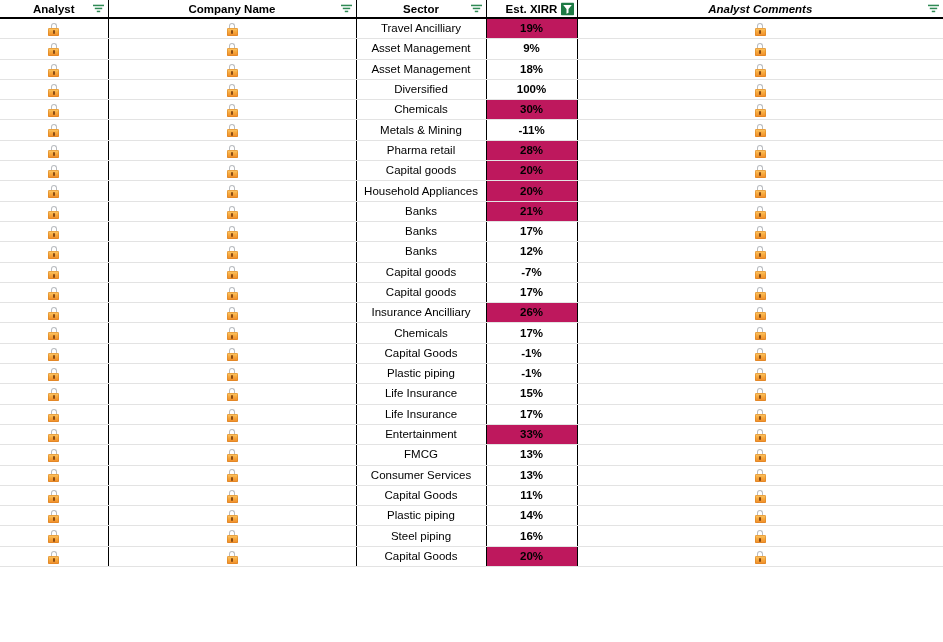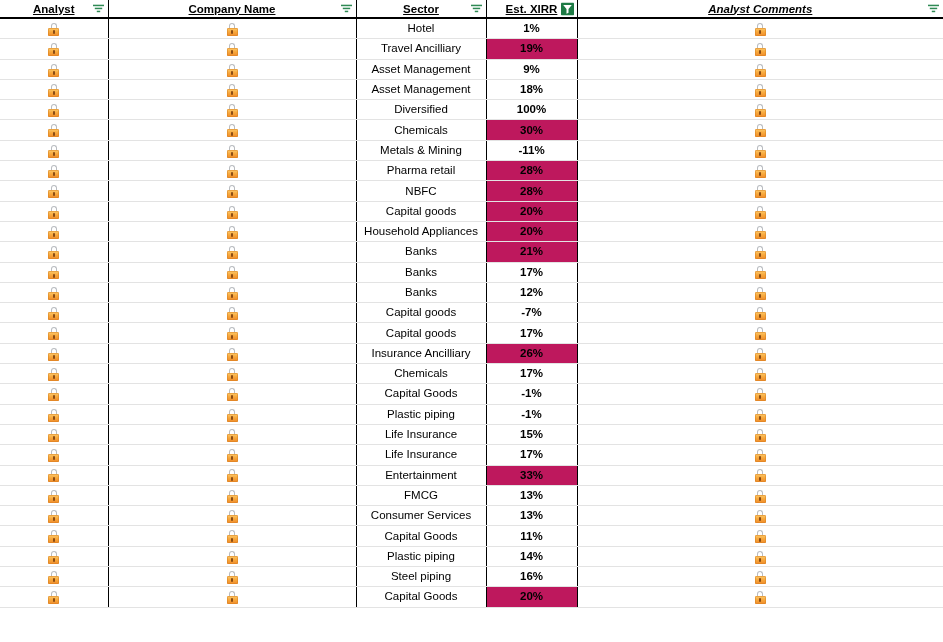--- a/index.html
+++ b/index.html
@@ -45,21 +45,20 @@
   th:last-child { border-right: none; text-align: right; }
 
   .hdr-inner {
     display: flex;
     align-items: center;
     justify-content: center;
     height: 17px;
     position: relative;
     padding: 0 4px;
     box-sizing: border-box;
-    text-decoration: underline;
   }
   .hdr-label {
     font-size: 11.5px;
     font-weight: bold;
     color: #000000;
     letter-spacing: 0px;
     white-space: nowrap;
   }
   .hdr-label.italic { font-style: italic; }
 
@@ -232,31 +231,20 @@
               </span>
             </div>
           </th>
         </tr>
     </thead>
     <tbody>
         <tr>
           <td><span class="lock"><span class="shackle"></span><span class="body"></span><span class="keyhole"></span></span></td>
           <td><span class="lock"><span class="shackle"></span><span class="body"></span><span class="keyhole"></span></span></td>
           <td>
-            <span class="cell-text">Hotel</span>
-          </td>
-          <td class="xirr-cell">
-            <span class="xirr">1%</span>
-          </td>
-          <td><span class="lock"><span class="shackle"></span><span class="body"></span><span class="keyhole"></span></span></td>
-        </tr>
-        <tr>
-          <td><span class="lock"><span class="shackle"></span><span class="body"></span><span class="keyhole"></span></span></td>
-          <td><span class="lock"><span class="shackle"></span><span class="body"></span><span class="keyhole"></span></span></td>
-          <td>
             <span class="cell-text">Travel Ancilliary</span>
           </td>
           <td class="xirr-cell hl">
             <span class="xirr">19%</span>
           </td>
           <td><span class="lock"><span class="shackle"></span><span class="body"></span><span class="keyhole"></span></span></td>
         </tr>
         <tr>
           <td><span class="lock"><span class="shackle"></span><span class="body"></span><span class="keyhole"></span></span></td>
           <td><span class="lock"><span class="shackle"></span><span class="body"></span><span class="keyhole"></span></span></td>
@@ -310,31 +298,20 @@
           <td class="xirr-cell">
             <span class="xirr">-11%</span>
           </td>
           <td><span class="lock"><span class="shackle"></span><span class="body"></span><span class="keyhole"></span></span></td>
         </tr>
         <tr>
           <td><span class="lock"><span class="shackle"></span><span class="body"></span><span class="keyhole"></span></span></td>
           <td><span class="lock"><span class="shackle"></span><span class="body"></span><span class="keyhole"></span></span></td>
           <td>
             <span class="cell-text">Pharma retail</span>
-          </td>
-          <td class="xirr-cell hl">
-            <span class="xirr">28%</span>
-          </td>
-          <td><span class="lock"><span class="shackle"></span><span class="body"></span><span class="keyhole"></span></span></td>
-        </tr>
-        <tr>
-          <td><span class="lock"><span class="shackle"></span><span class="body"></span><span class="keyhole"></span></span></td>
-          <td><span class="lock"><span class="shackle"></span><span class="body"></span><span class="keyhole"></span></span></td>
-          <td>
-            <span class="cell-text">NBFC</span>
           </td>
           <td class="xirr-cell hl">
             <span class="xirr">28%</span>
           </td>
           <td><span class="lock"><span class="shackle"></span><span class="body"></span><span class="keyhole"></span></span></td>
         </tr>
         <tr>
           <td><span class="lock"><span class="shackle"></span><span class="body"></span><span class="keyhole"></span></span></td>
           <td><span class="lock"><span class="shackle"></span><span class="body"></span><span class="keyhole"></span></span></td>
           <td>

